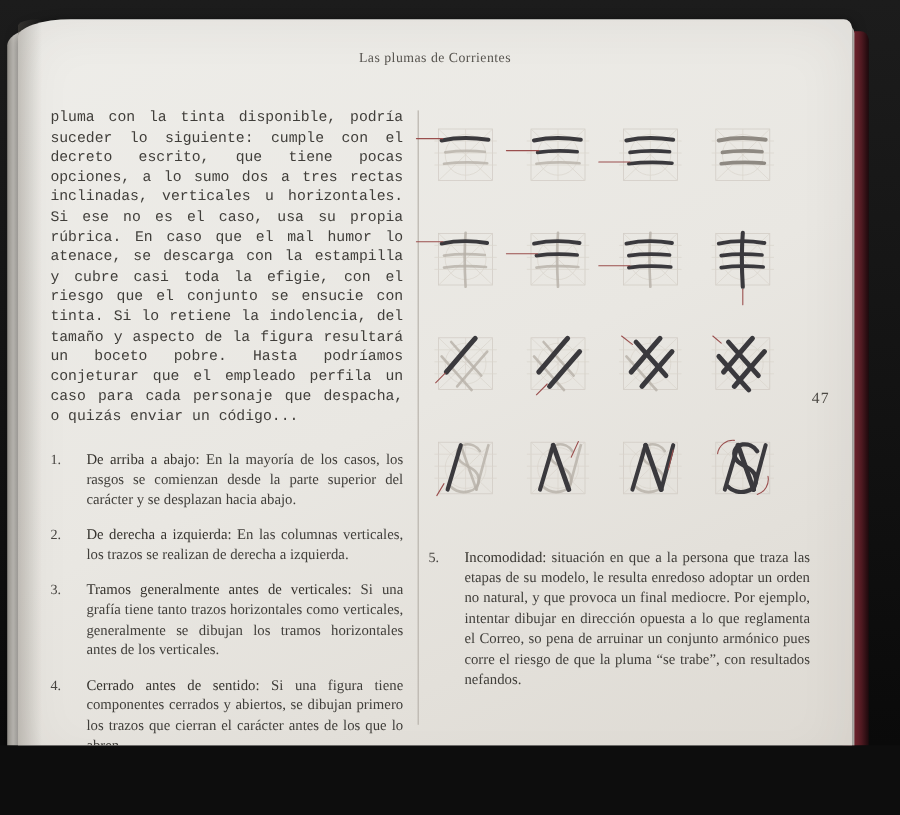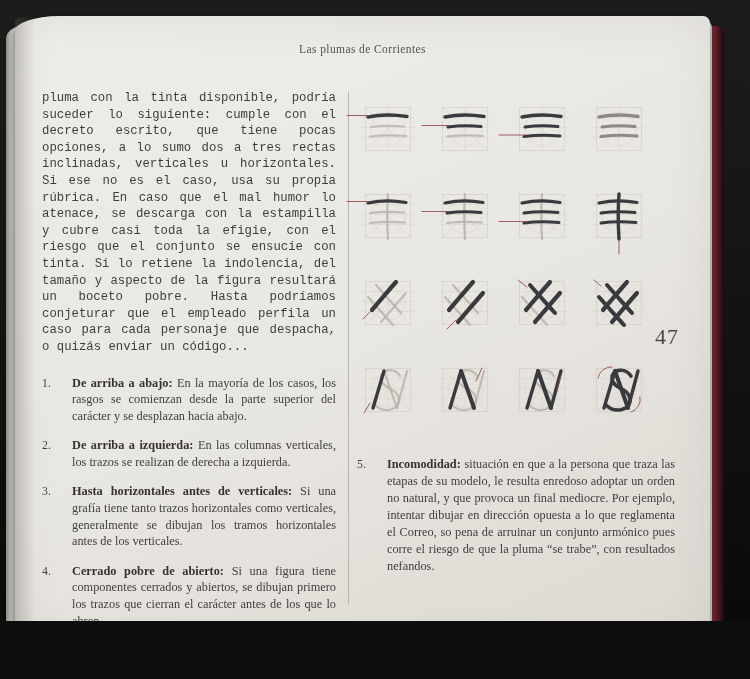--- a/index.html
+++ b/index.html
@@ -41,39 +41,39 @@
   .col-left {
     position:absolute; left:27px; top:74px; width:294px;
     font-size:12.3px; line-height:16.6px; text-align:justify; color:#403e3a;
   }
   .col-left p { margin:0;font-family:Liberation Mono, monospace; }
   .para-indent { text-indent:24px; }
   .rules { margin-top:19px; }
   .rule-item { display:flex; margin-bottom:13px; }
   .rule-num { flex:0 0 30px; width:30px; font-size:11.8px; color:#474440; }
   .rule-body { flex:1; }
-  .rule-title { font-weight:bold; color:#36332e;margin-top:20px; }
+  .rule-title { font-weight:normal; color:#36332e;margin-top:20px; }
   .col-divider {
     position:absolute; left:333px; top:76px; width:1px; height:512px;
     background:#b9b4ac;
   }
   .figure-grid {
     position:absolute; left:345px; top:84px;
     display:grid; grid-template-columns:repeat(4,56px);
     column-gap:21px; row-gap:31px;
   }
   .figure-cell { width:56px; height:56px; position:relative; }
   .figure-cell svg { overflow:visible; display:block; }
   .col-right {
     position:absolute; left:342px; top:440px; width:318px;
     font-size:12.3px; line-height:17px; text-align:justify; color:#403e3a;
   }
   .page-number {
     position:absolute; left:640px; top:308px; width:58px;
-    text-align:left; font-size:22px; color:#4c4944; letter-spacing:1px;
+    text-align:center; font-size:13px; color:#4c4944; letter-spacing:1px;
   }
 </style>
 </head>
 <body>
 
 <div class="photo">
   <div class="cover-red"></div>
   <div class="page-stack"></div>
 
   <div class="page">
@@ -83,29 +83,29 @@
 
     <div class="col-left">
       <p>pluma con la tinta disponible, podría suceder lo siguiente: cumple con el decreto escrito, que tiene pocas opciones, a lo sumo dos a tres rectas inclinadas, verticales u horizontales. Si ese no es el caso, usa su propia rúbrica. En caso que el mal humor lo atenace, se descarga con la estampilla y cubre casi toda la efigie, con el riesgo que el conjunto se ensucie con tinta. Si lo retiene la indolencia, del tamaño y aspecto de la figura resultará un boceto pobre. Hasta podríamos conjeturar que el empleado perfila un caso para cada personaje que despacha, o quizás enviar un código...</p>
       <div class="rules" id="left-rules">
           <div class="rule-item">
             <span class="rule-num">1.</span>
             <span class="rule-body"><b class="rule-title">De arriba a abajo:</b> En la mayoría de los casos, los rasgos se comienzan desde la parte superior del carácter y se desplazan hacia abajo.</span>
           </div>
           <div class="rule-item">
             <span class="rule-num">2.</span>
-            <span class="rule-body"><b class="rule-title">De arriba a izquierda:</b> En las columnas verticales, los trazos se realizan de derecha a izquierda.</span>
+            <span class="rule-body"><b class="rule-title">De derecha a izquierda:</b> En las columnas verticales, los trazos se realizan de derecha a izquierda.</span>
           </div>
           <div class="rule-item">
             <span class="rule-num">3.</span>
-            <span class="rule-body"><b class="rule-title">Hasta horizontales antes de verticales:</b> Si una grafía tiene tanto trazos horizontales como verticales, generalmente se dibujan los tramos horizontales antes de los verticales.</span>
+            <span class="rule-body"><b class="rule-title">Tramos generalmente antes de verticales:</b> Si una grafía tiene tanto trazos horizontales como verticales, generalmente se dibujan los tramos horizontales antes de los verticales.</span>
           </div>
           <div class="rule-item">
             <span class="rule-num">4.</span>
-            <span class="rule-body"><b class="rule-title">Cerrado pobre de abierto:</b> Si una figura tiene componentes cerrados y abiertos, se dibujan primero los trazos que cierran el carácter antes de los que lo abren.</span>
+            <span class="rule-body"><b class="rule-title">Cerrado antes de sentido:</b> Si una figura tiene componentes cerrados y abiertos, se dibujan primero los trazos que cierran el carácter antes de los que lo abren.</span>
           </div>
         </div>
     </div>
 
     <div class="col-divider"></div>
 
     <div class="figure-grid" id="figure-grid">
         <div class="figure-cell">
           <svg width="56" height="56" viewBox="0 0 56 56">
             <g fill="none" stroke-width="0.6" opacity="0.9">

